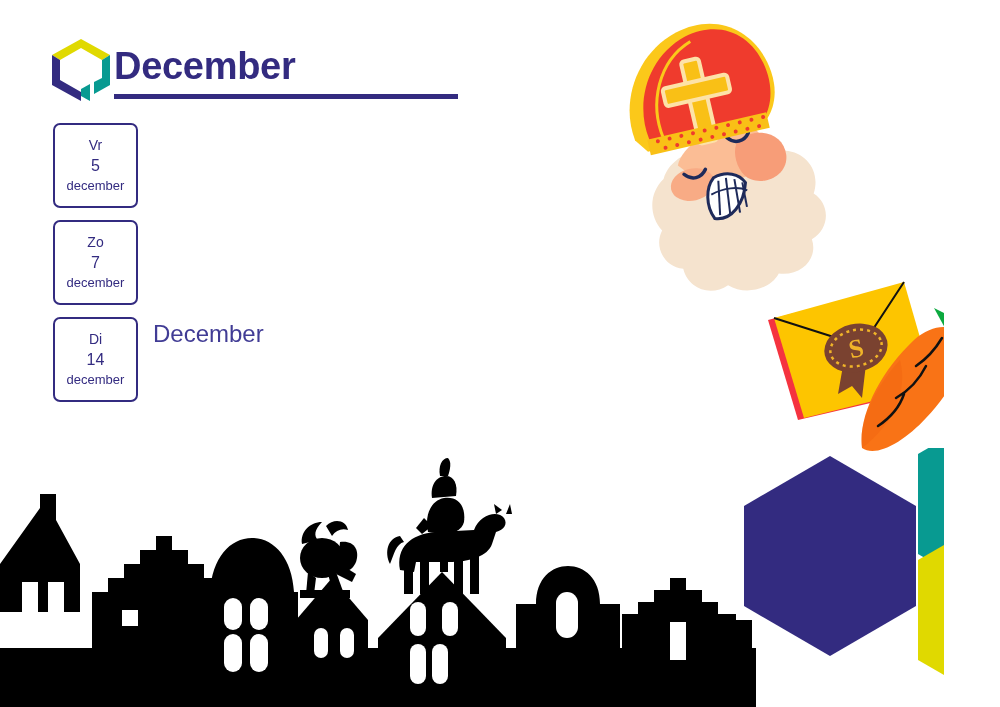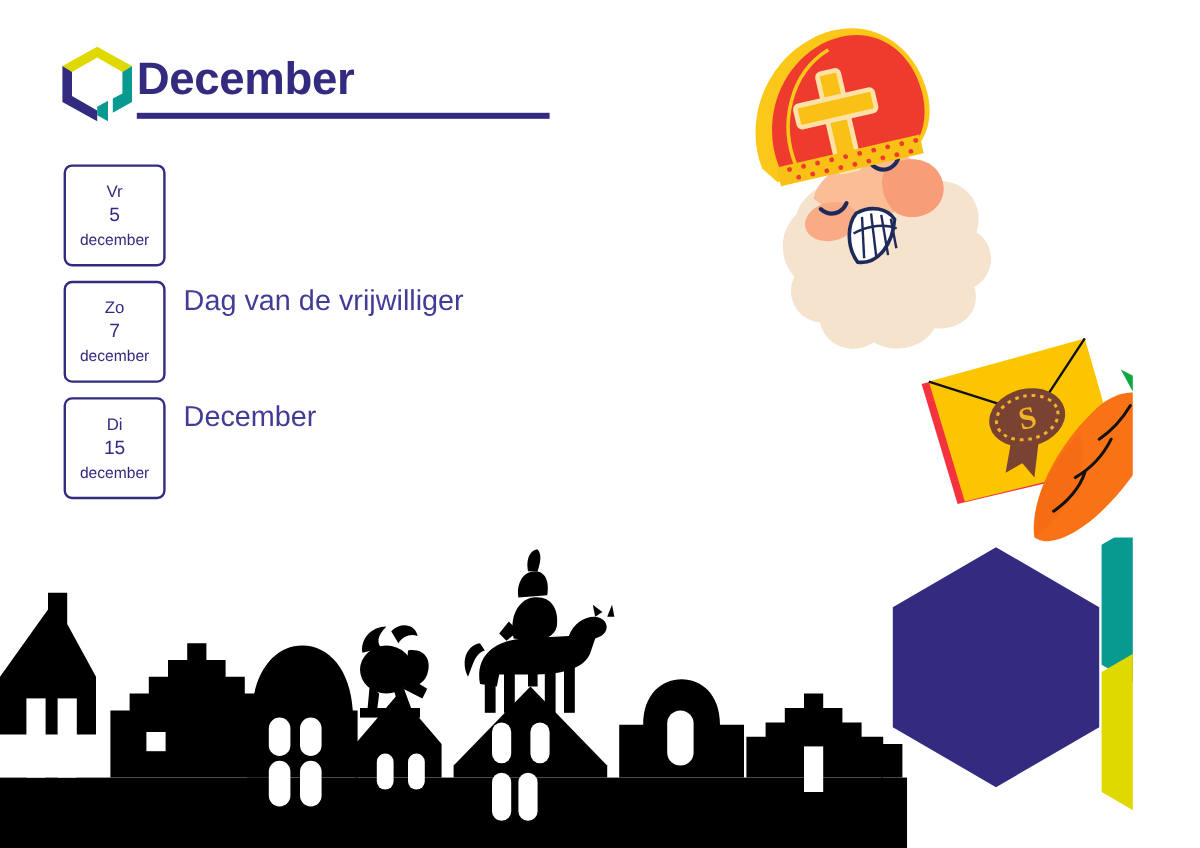--- a/index.html
+++ b/index.html
@@ -50,21 +50,21 @@
     top: 58px;
     width: 344px;
     height: 5px;
     background: #332b80;
   }
 
   
   #event-list {
     position: absolute;
     left: 53px;
-    top: 137px;
+    top: 123px;
     width: 560px;
   }
   .event-row {
     position: relative;
     height: 85px;
     margin-bottom: 12px;
   }
   .date-box {
     position: absolute;
     left: 0;
@@ -148,27 +148,26 @@
         <div class="date-month">december</div>
       </div>
     </div>
 
     <div class="event-row">
       <div class="date-box">
         <div class="date-weekday">Zo</div>
         <div class="date-day">7</div>
         <div class="date-month">december</div>
       </div>
-      <div class="event-title">Dag van de vrijwilliger</div>
     </div>
 
     <div class="event-row">
       <div class="date-box">
         <div class="date-weekday">Di</div>
-        <div class="date-day">15</div>
+        <div class="date-day">14</div>
         <div class="date-month">december</div>
       </div>
       <div class="event-title">December</div>
     </div>
 
   </div>
 
   <div class="art" id="art-sinterklaas-head">
     <svg viewBox="0 0 210 280" xmlns="http://www.w3.org/2000/svg">
       <g transform="rotate(-13 105 120)">

